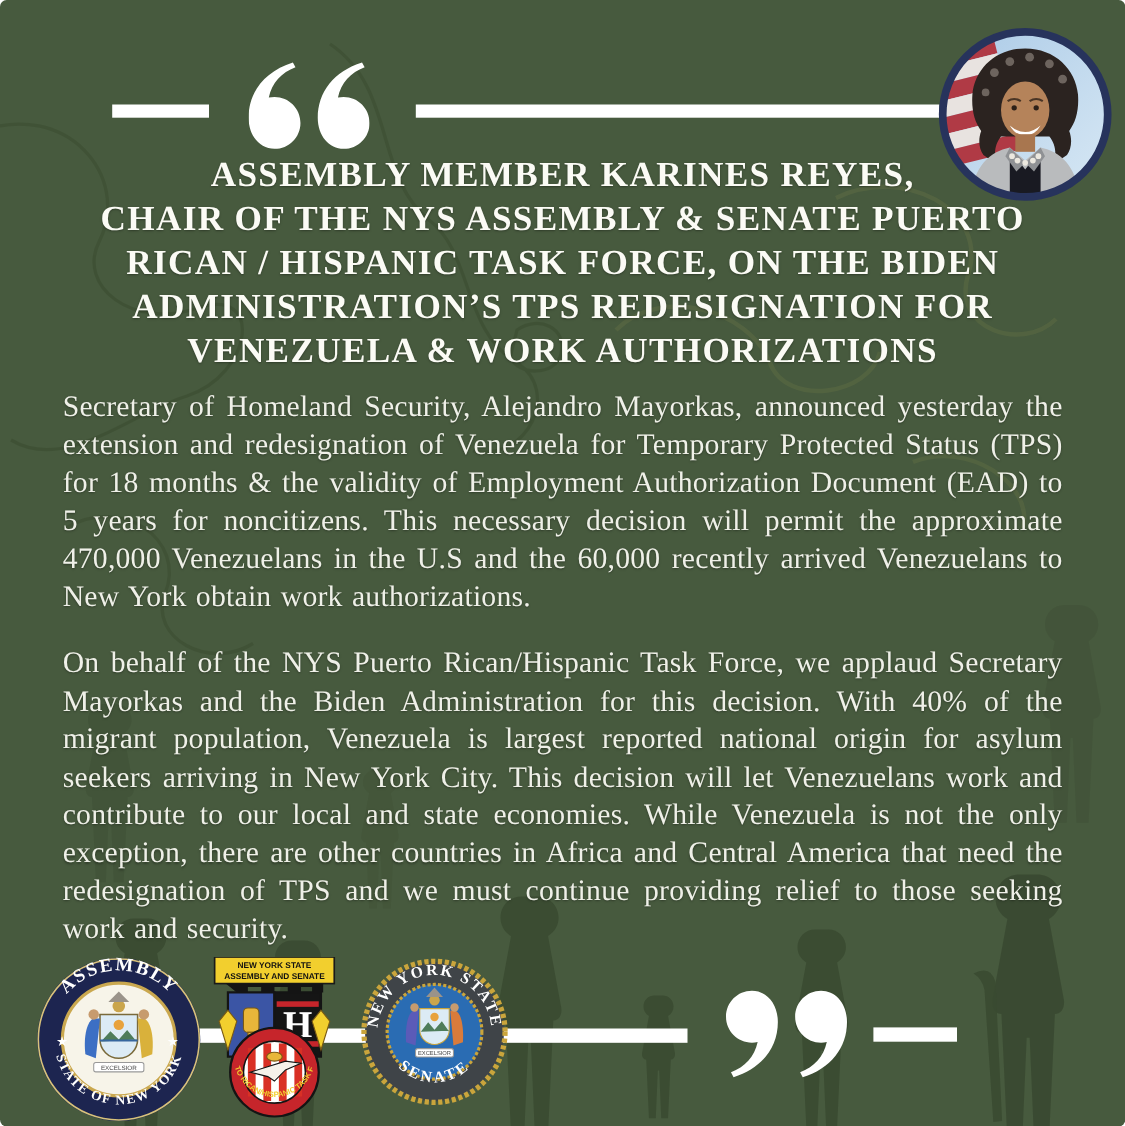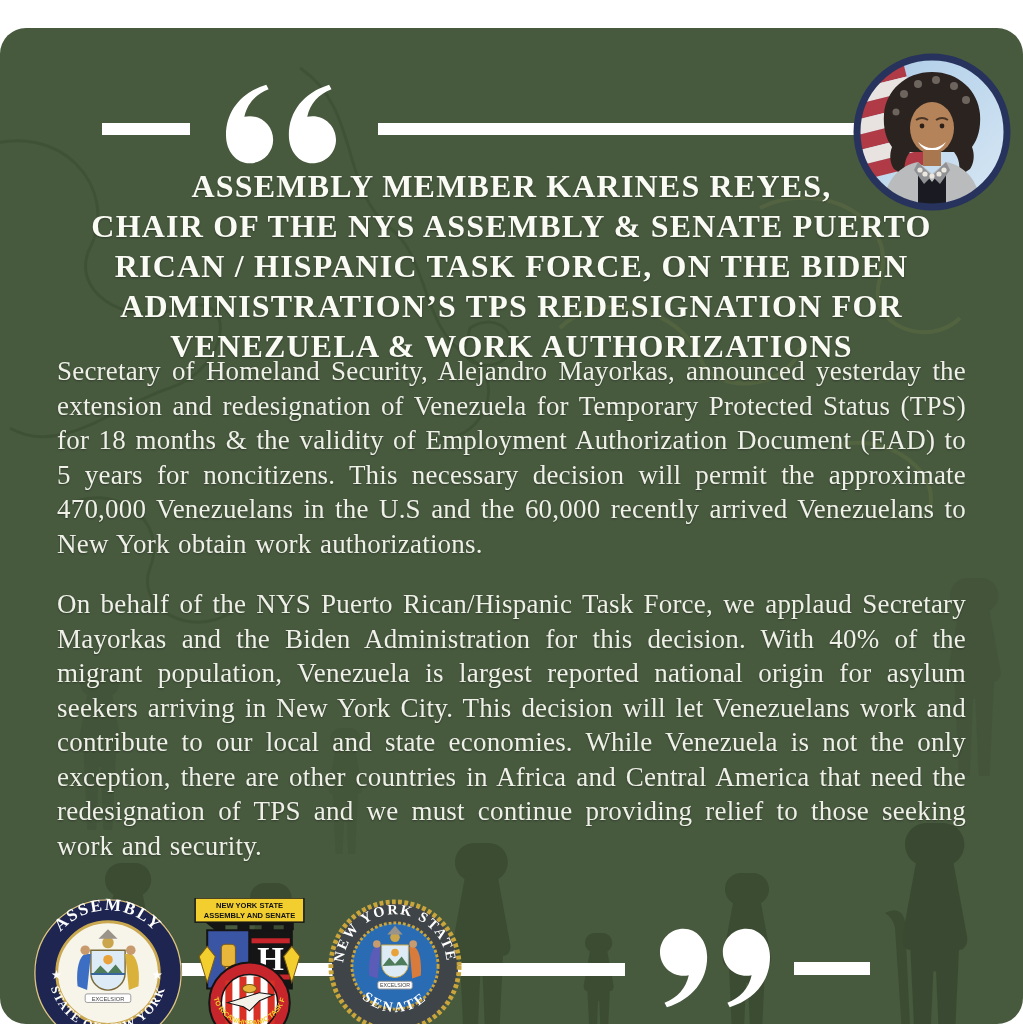--- a/index.html
+++ b/index.html
@@ -1,25 +1,25 @@
 <!DOCTYPE html>
 <html><head>
 <meta charset="utf-8">
 <style>
   html,body{margin:0;padding:0;}
   body{width:1023px;height:1024px;background:#ffffff;font-family:"Liberation Serif","DejaVu Serif",serif;position:relative;overflow:hidden;}
-  .card{position:absolute;inset:0;border-radius:26px;overflow:hidden;background:#475a3e;margin-top:28px;}
+  .card{position:absolute;inset:0;border-radius:6px;overflow:hidden;background:#475a3e;}
   .bg-svg{position:absolute;inset:0;z-index:0;}
   .wline{position:absolute;background:#ffffff;z-index:1;}
   .decor{position:absolute;z-index:2;}
   .seal{position:absolute;z-index:2;}
   .headline{position:absolute;left:24px;right:24px;top:138px;margin:0;z-index:3;
     color:#fbfbf5;text-align:center;font-weight:700;font-size:32px;line-height:40px;
     letter-spacing:1.2px;white-space:pre-line;text-shadow:0 1px 2px rgba(0,0,0,.35);}
-  .body-copy{position:absolute;left:57px;right:57px;top:326px;z-index:3;}
+  .body-copy{position:absolute;left:57px;right:57px;top:352px;z-index:3;}
   .body-copy p{margin:0 0 26px 0;color:#eff0e8;font-size:27px;line-height:34.5px;
     text-align:justify;text-justify:inter-word;letter-spacing:.2px;word-spacing:1.5px;
     text-shadow:0 1px 2px rgba(0,0,0,.35);}
   .portrait{position:absolute;left:852px;top:24px;width:160px;height:160px;z-index:3;}
   svg{display:block;}
 </style>
 </head>
 <body>
 
 <div class="card">

